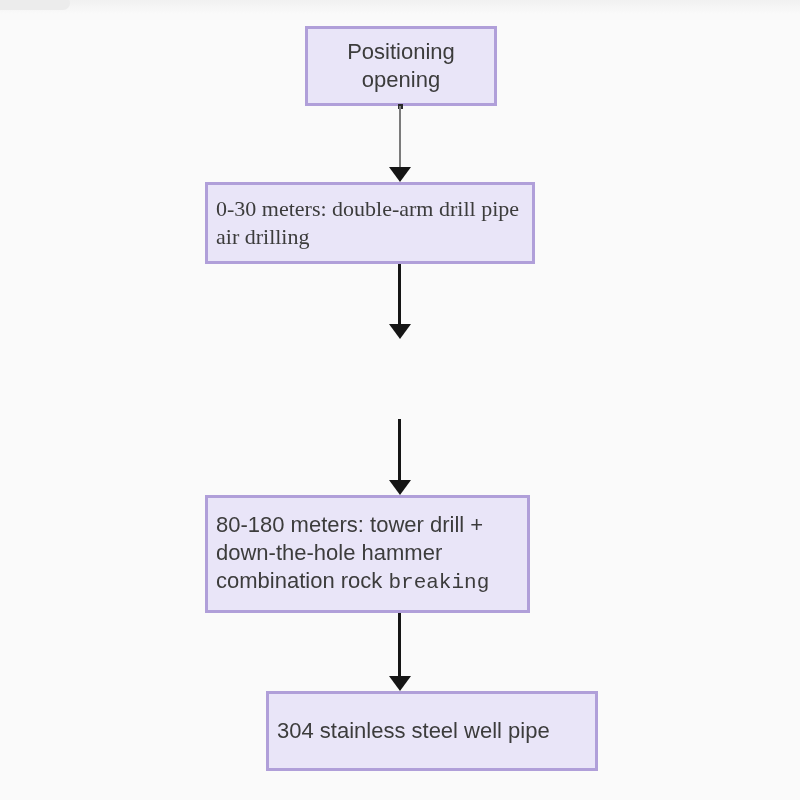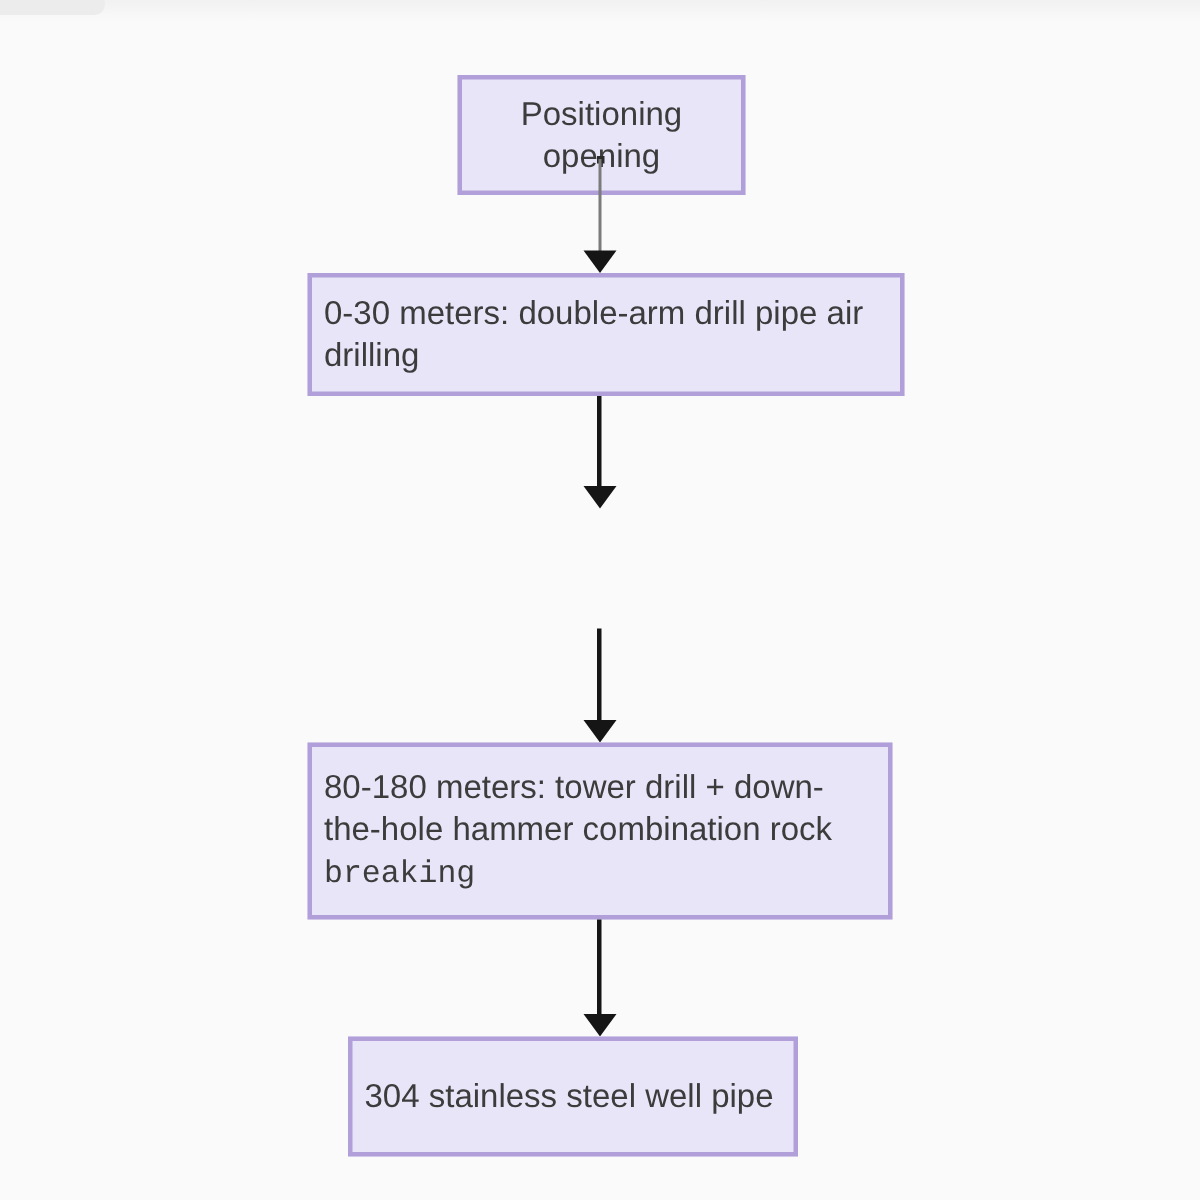--- a/index.html
+++ b/index.html
@@ -34,36 +34,35 @@
     border: 3px solid #b09fd9;
     color: #3c3c3c;
     font-size: 22px;
     line-height: 28px;
     display: flex;
     align-items: center;
   }
   .node.centered {
     justify-content: center;
     text-align: center;
-    margin-top: 24px;
   }
   .node.left {
     justify-content: flex-start;
     text-align: left;
     padding: 4px 8px;
   }
   .alt-font {
     font-family: "Liberation Mono", monospace;
     font-size: 21px;
   }
   #node-1 { left: 305px; top: 26px;  width: 192px; height: 80px; }
-  #node-2 { left: 205px; top: 182px; width: 398px; height: 82px; }
+  #node-2 { left: 205px; top: 182px; width: 330px; height: 82px; font-family: Liberation Serif, serif; }
   #node-3 { left: 211px; top: 340px; width: 378px; height: 79px; }
-  #node-4 { left: 205px; top: 495px; width: 390px; height: 118px; }
-  #node-5 { left: 232px; top: 691px; width: 300px; height: 80px; }
+  #node-4 { left: 205px; top: 495px; width: 325px; height: 118px; }
+  #node-5 { left: 266px; top: 691px; width: 332px; height: 80px; }
 
   .arrow-line {
     position: absolute;
     background: #151515;
   }
   .arrow-line.thin {
     background: #7b7b7b;
   }
   .arrow-head {
     position: absolute;

